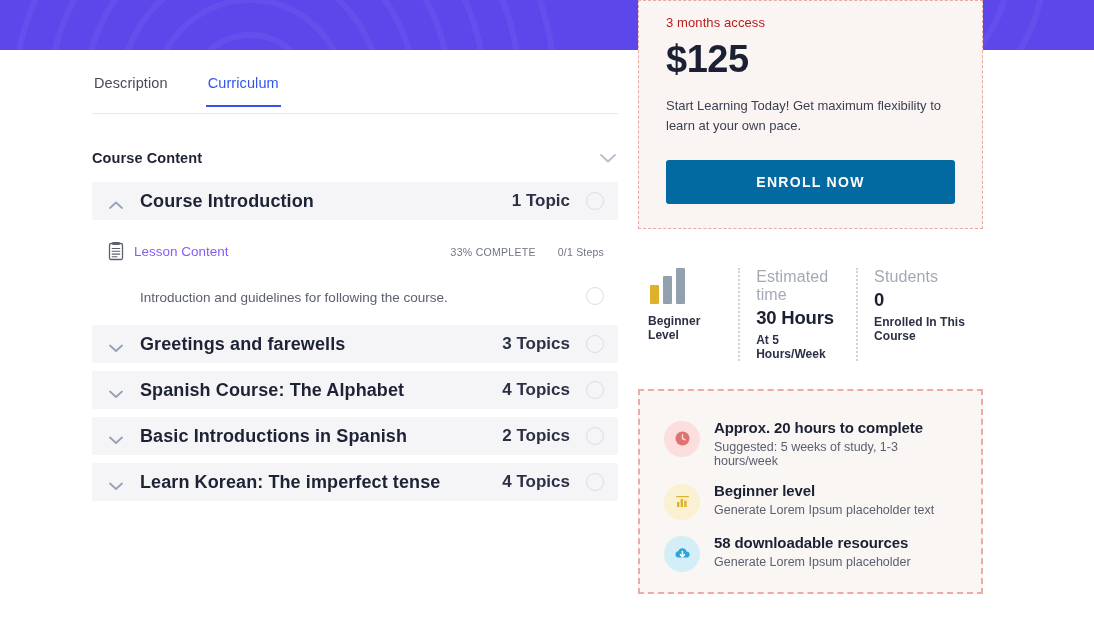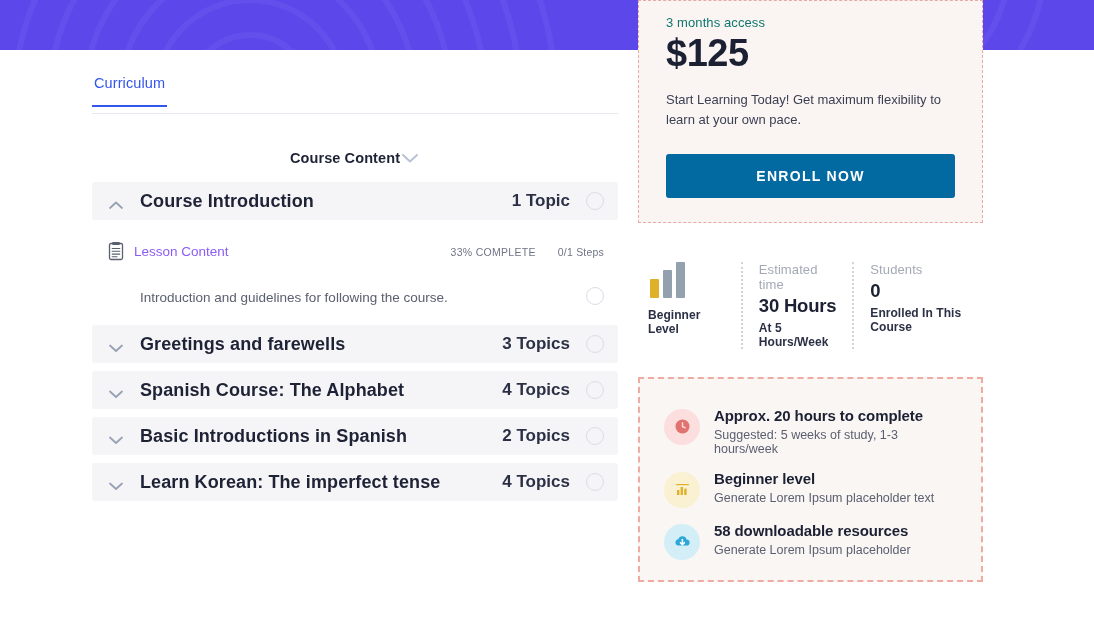--- a/index.html
+++ b/index.html
@@ -35,21 +35,21 @@
     font-size: 14.5px; line-height: 1; padding: 14px 2px 15px 2px;
     color: #4a4a5a; cursor: pointer; position: relative; letter-spacing:.1px;
   }
   .tab.active { color: #3355ee; }
   .tab.active::after {
     content: ""; position: absolute; left: 0; right: 0; bottom: -1px;
     height: 2px; background: #3355ee;
   }
 
   .content-head {
-    display: flex; align-items: center; justify-content: center;
+    display: flex; align-items: center; justify-content: space-between;
     margin-top: 36px; margin-bottom: 16px;
   }
   .content-head h2 {
     font-size: 14.5px; font-weight: bold; color: #1e2235; letter-spacing:.1px;
   }
   .chev { width: 20px; height: 12px; display:block; }
 
   
   .acc-row {
     background: #f5f5f8; border-radius: 3px;
@@ -81,21 +81,21 @@
   
   .right { position: absolute; left: 638px; top: 0; width: 345px; }
 
   .price-card {
     position: relative;
     background: #faf5f3;
     border: 1.5px dashed #e8a9a2;
     padding: 14px 27px 24px 27px;
     width: 345px;
   }
-  .price-term { font-size: 13px; color: #0f766e; margin-bottom: 2px; letter-spacing:.1px;}
+  .price-term { font-size: 13px; color: #b91c1c; margin-bottom: 8px; letter-spacing:.1px;}
   .price-amount {
     font-size: 38px; font-weight: bold; color: #1b2033;
     letter-spacing: -0.5px; line-height: 1.15; margin-bottom: 14px;
   }
   .price-desc { font-size: 13px; color: #3a3f52; line-height: 1.55; margin-bottom: 24px; }
   .enroll-btn {
     display: block; width: 100%; height: 44px; border: none;
     background: #0369a1; color: #fff; border-radius: 3px;
     font-family: "Liberation Sans", sans-serif;
     font-size: 14px; font-weight: bold; letter-spacing: 1.3px; cursor: pointer;
@@ -111,21 +111,21 @@
   }
   .stat { padding: 0 0 0 0; }
   .stat.level { width: 95px; }
   .stat.mid { padding-left: 16px; padding-right: 14px; border-left: 2px dotted #cfd4dd; margin-left: 14px;}
   .stat.right-s { padding-left: 16px; border-left: 2px dotted #cfd4dd; }
   .bars { display: flex; align-items: flex-end; gap: 4px; height: 36px; margin-bottom: 10px; padding-left:2px;}
   .bar { width: 9px; border-radius: 1px; }
   .bar1 { height: 19px; background: #dfb029; }
   .bar2 { height: 28px; background: #93a0ae; }
   .bar3 { height: 36px; background: #93a0ae; }
-  .stat-label { font-size: 13px; color: #a3a9b5; margin-bottom: 3px; letter-spacing:.1px;}
+  .stat-label { font-size: 16px; color: #a3a9b5; margin-bottom: 3px; letter-spacing:.1px;}
   .stat-value { font-size: 18.5px; font-weight: bold; color: #1b2033; letter-spacing:-.2px; margin-bottom: 4px;}
   .stat-sub { font-size: 12px; font-weight: bold; color: #2b3045; letter-spacing:.05px;}
 
   
   .feature-card {
     margin-top: 28px; width: 345px;
     background: #faf6f4;
     border: 2px dashed #eeaba4;
     padding: 28px 24px 20px 24px;
   }
@@ -165,20 +165,21 @@
           <circle cx="870" cy="-40" r="105"></circle>
         <circle cx="870" cy="-40" r="140"></circle>
           <circle cx="870" cy="-40" r="175"></circle>
       </g>
     </svg>
   </div>
 
   <div class="left">
 
     <div class="tabs">
+      <div class="tab">Description</div>
       <div class="tab active">Curriculum</div>
     </div>
 
     <div class="content-head">
       <h2>Course Content</h2>
       <span>
         <svg class="chev" viewBox="0 0 20 12">
             <path d="M3 3 L10 9.5 L17 3" fill="none" stroke="#b8c2d4" stroke-width="2" stroke-linecap="round" stroke-linejoin="round"></path>
           </svg>
       </span>

